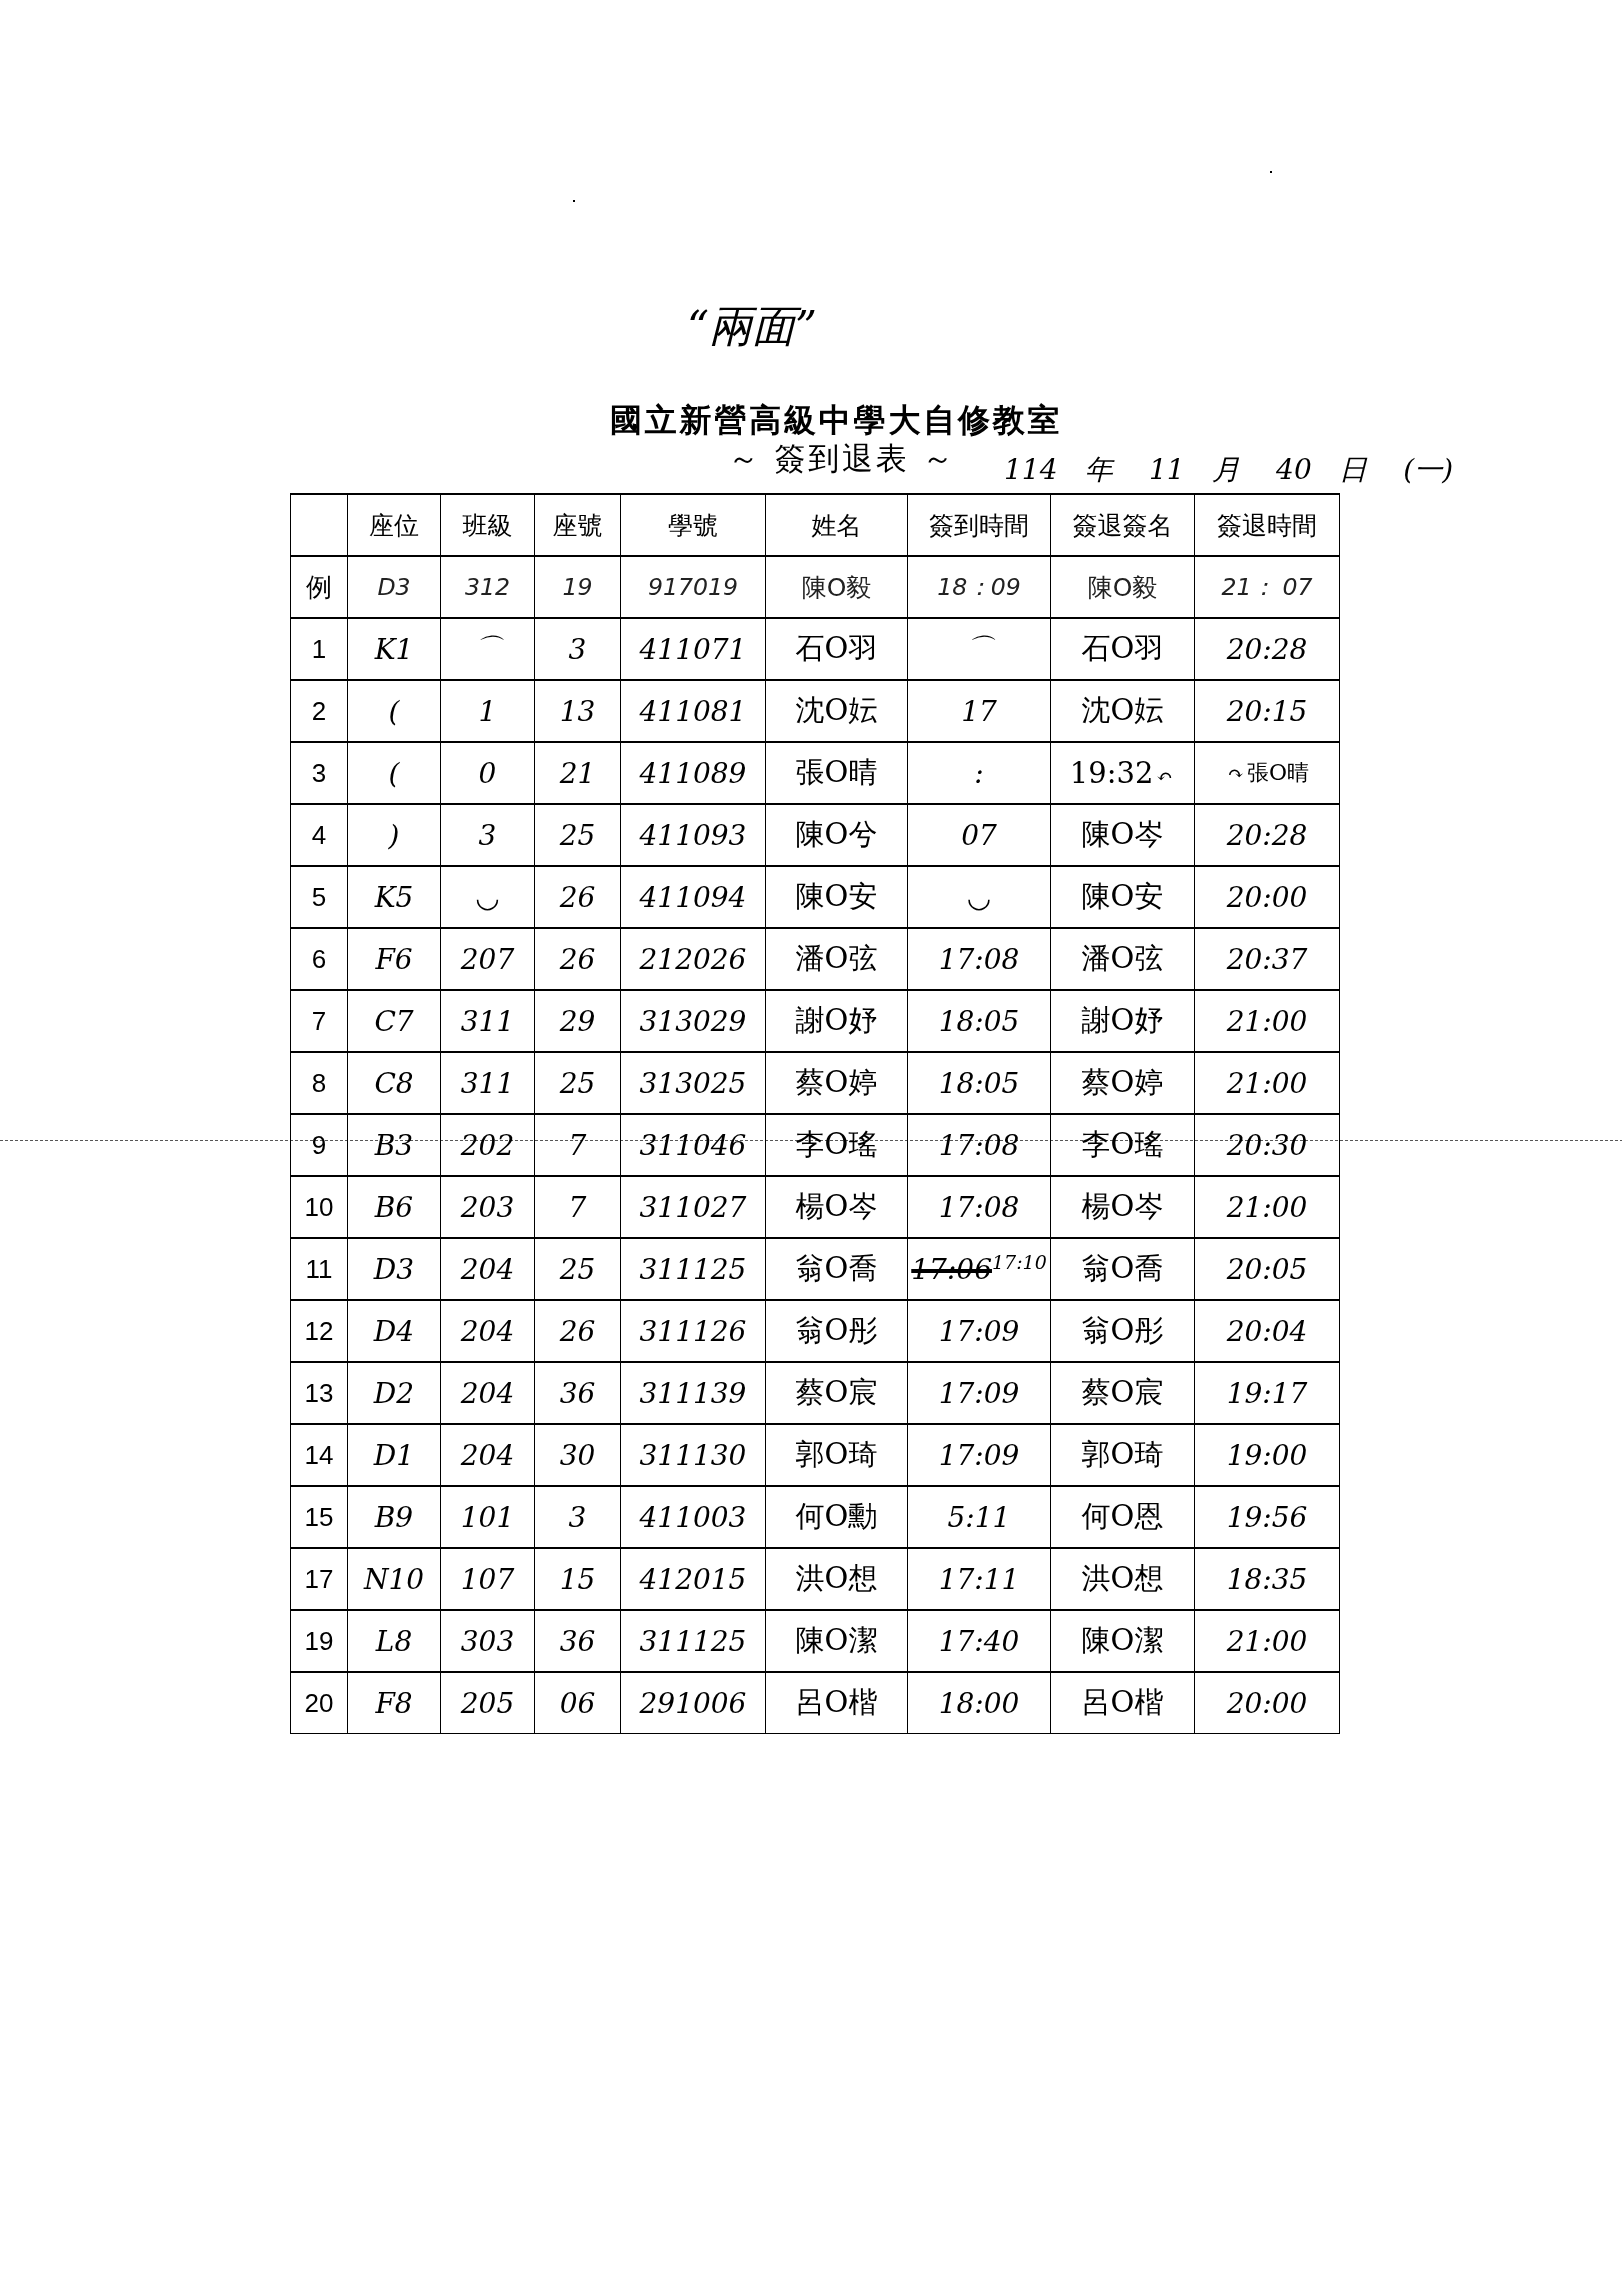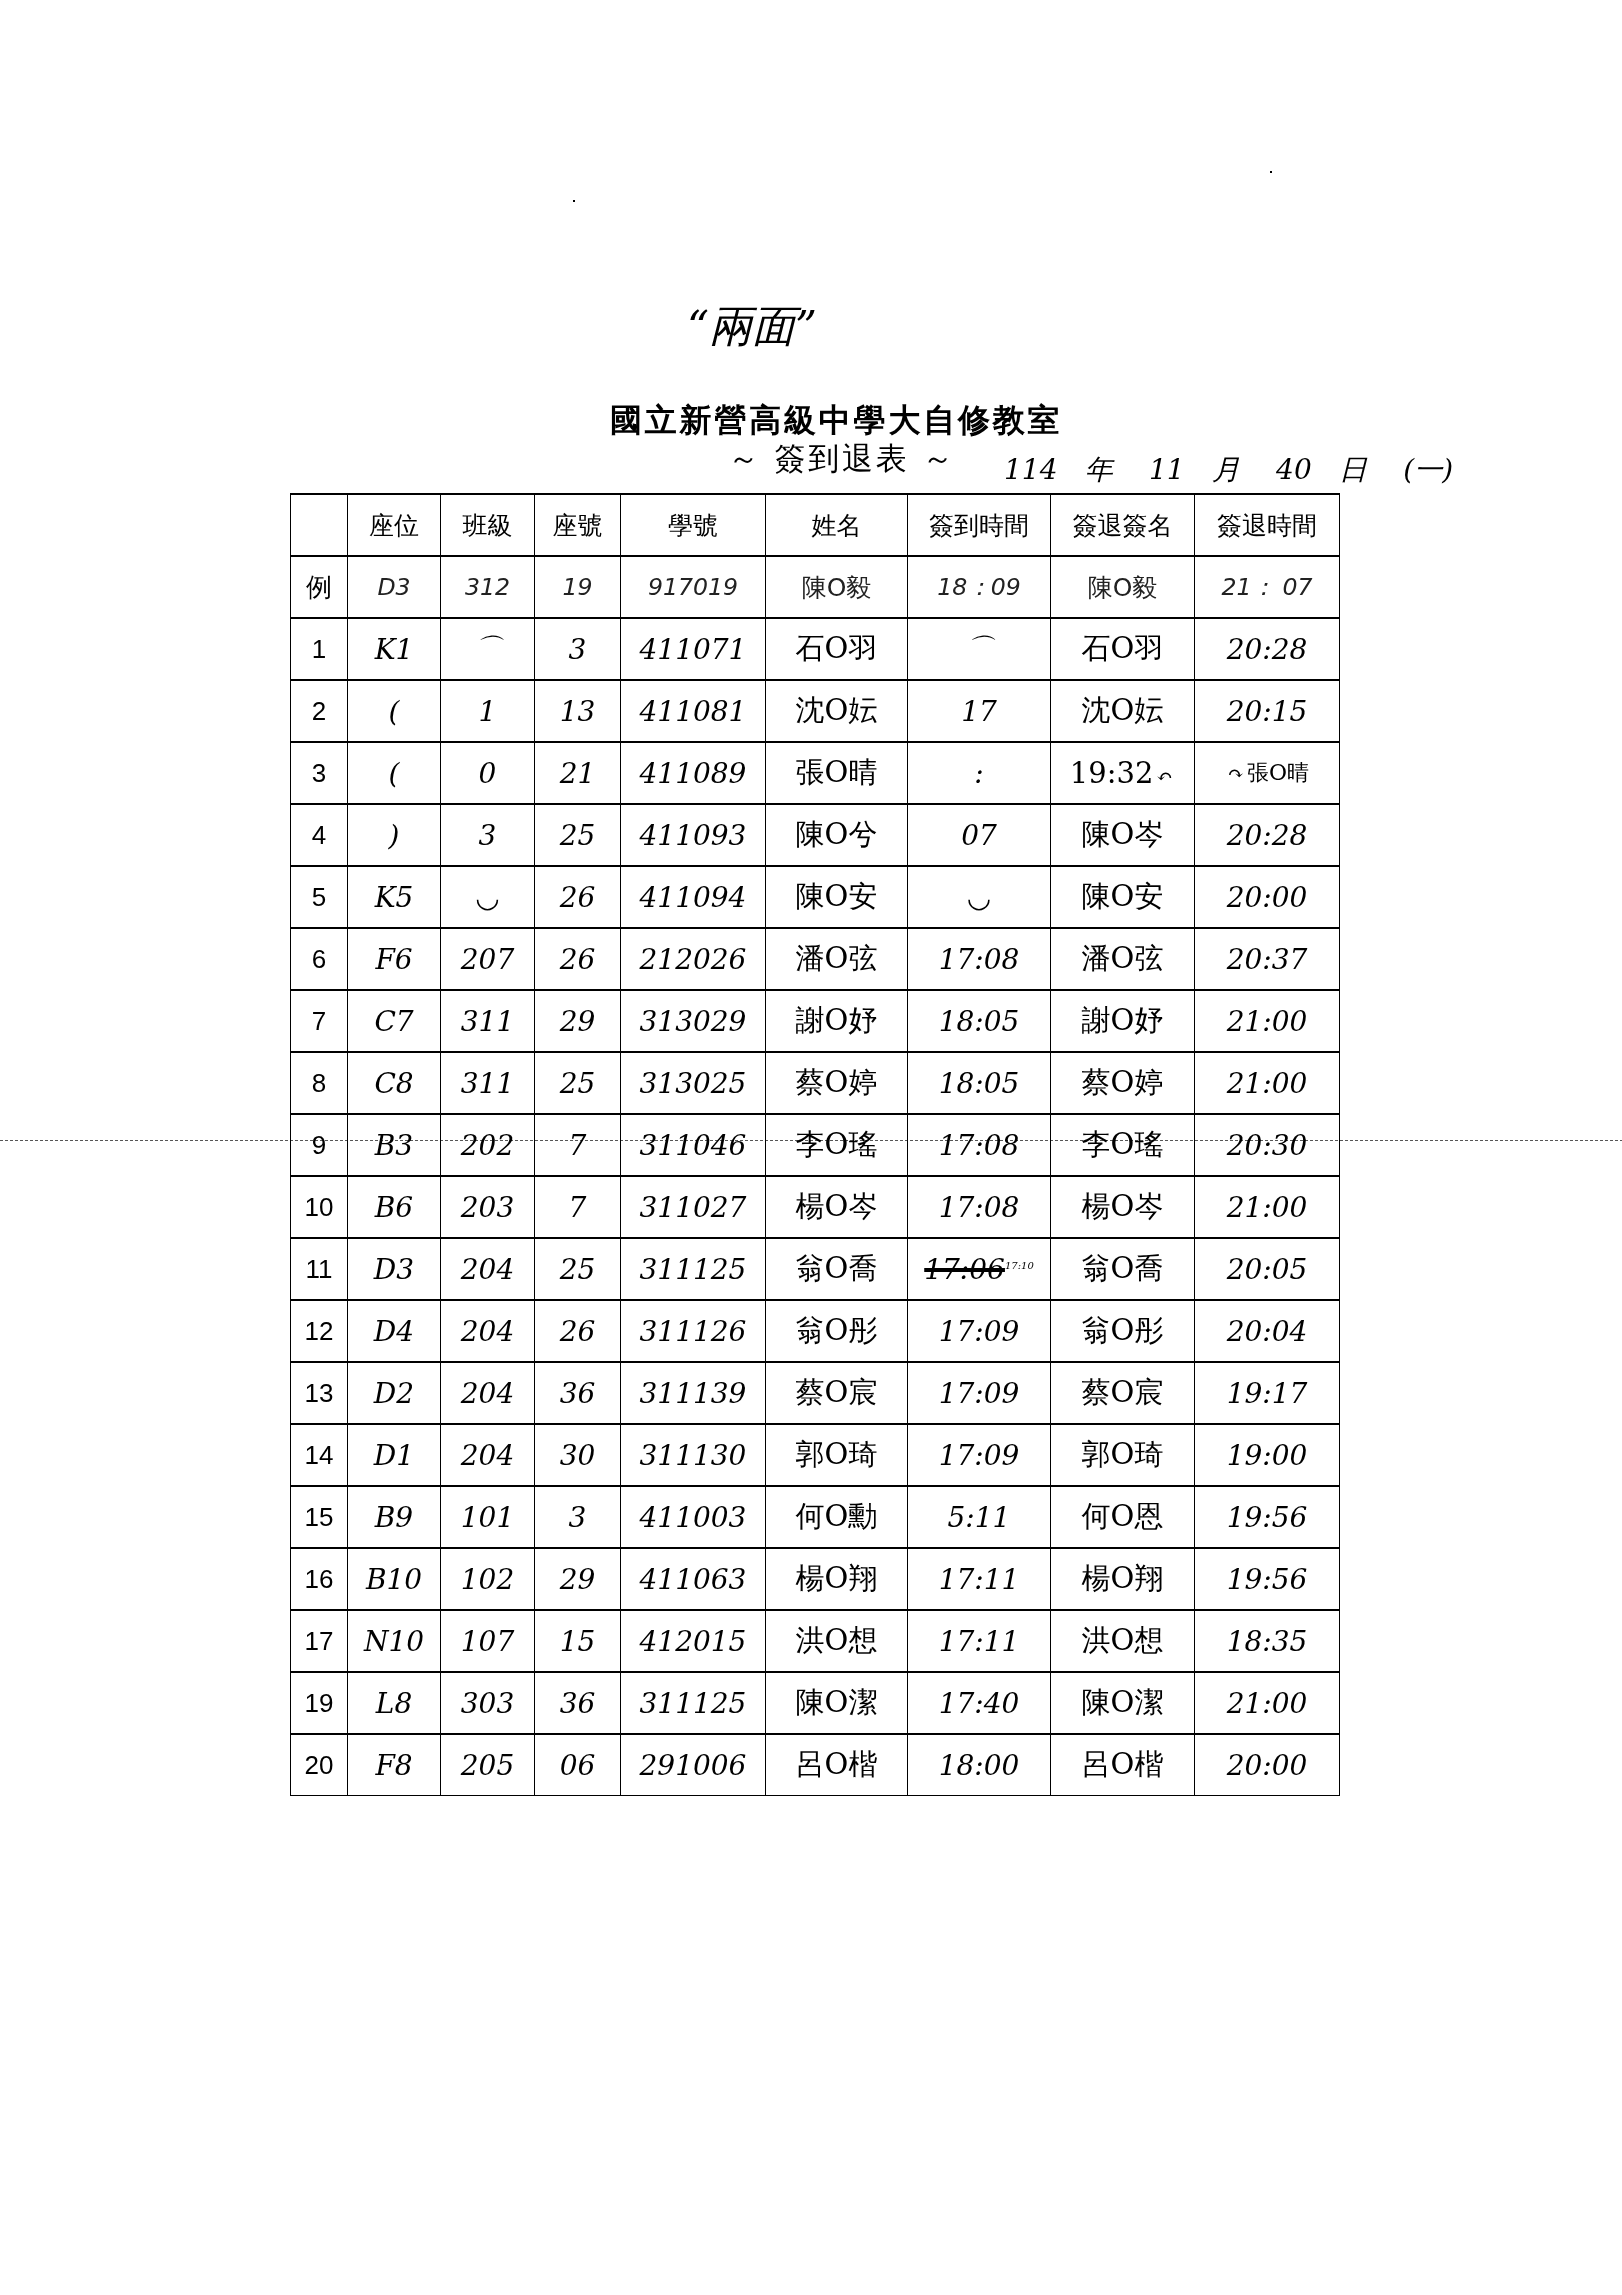--- a/index.html
+++ b/index.html
@@ -22,21 +22,21 @@
   table.sheet td, table.sheet th { border: 1.4px solid #000; height: 60px; padding: 0;
                 text-align: center; vertical-align: middle; font-weight: normal; }
   table.sheet tr { border-top: 2.1px solid #000; }
   th { font-size: 25px; font-family: Liberation Sans, sans-serif; }
   td.idx { font-size: 26px; font-family: "Liberation Sans", sans-serif; }
   td.example { font-size: 23.6px; font-style: italic; color: #222; font-family: "DejaVu Sans", sans-serif; }
   td.example-cjk { font-size: 25px; font-style: normal; }
   td.cell { font-size: 28px; font-family: "DejaVu Serif", serif; font-style: italic; }
   td.cell.cjk { font-style: normal; font-size: 29px; }
   .struck { text-decoration: line-through; text-decoration-thickness: 4.2px; }
-  .sup { font-size: 10px; vertical-align: super; }
+  .sup { font-size: 19px; vertical-align: super; }
   .arrow { font-size: 19.4px; margin: 0 2.8px; }
 </style>
 </head>
 <body>
 
 <div class="annot hand">“兩面”</div>
 
 <div class="title">國立新營高級中學大自修教室</div>
 <div class="subtitle">～ 簽到退表 ～</div>
 <div class="date hand">
@@ -246,31 +246,20 @@
         <td class="cell">B9</td>
         <td class="cell">101</td>
         <td class="cell">3</td>
         <td class="cell">411003</td>
         <td class="cell cjk">何O勳</td>
         <td class="cell">5:11</td>
         <td class="cell cjk">何O恩</td>
         <td class="cell">19:56</td>
       </tr>
       <tr>
-        <td class="idx">16</td>
-        <td class="cell">B10</td>
-        <td class="cell">102</td>
-        <td class="cell">29</td>
-        <td class="cell">411063</td>
-        <td class="cell cjk">楊O翔</td>
-        <td class="cell">17:11</td>
-        <td class="cell cjk">楊O翔</td>
-        <td class="cell">19:56</td>
-      </tr>
-      <tr>
         <td class="idx">17</td>
         <td class="cell">N10</td>
         <td class="cell">107</td>
         <td class="cell">15</td>
         <td class="cell">412015</td>
         <td class="cell cjk">洪O想</td>
         <td class="cell">17:11</td>
         <td class="cell cjk">洪O想</td>
         <td class="cell">18:35</td>
       </tr>

